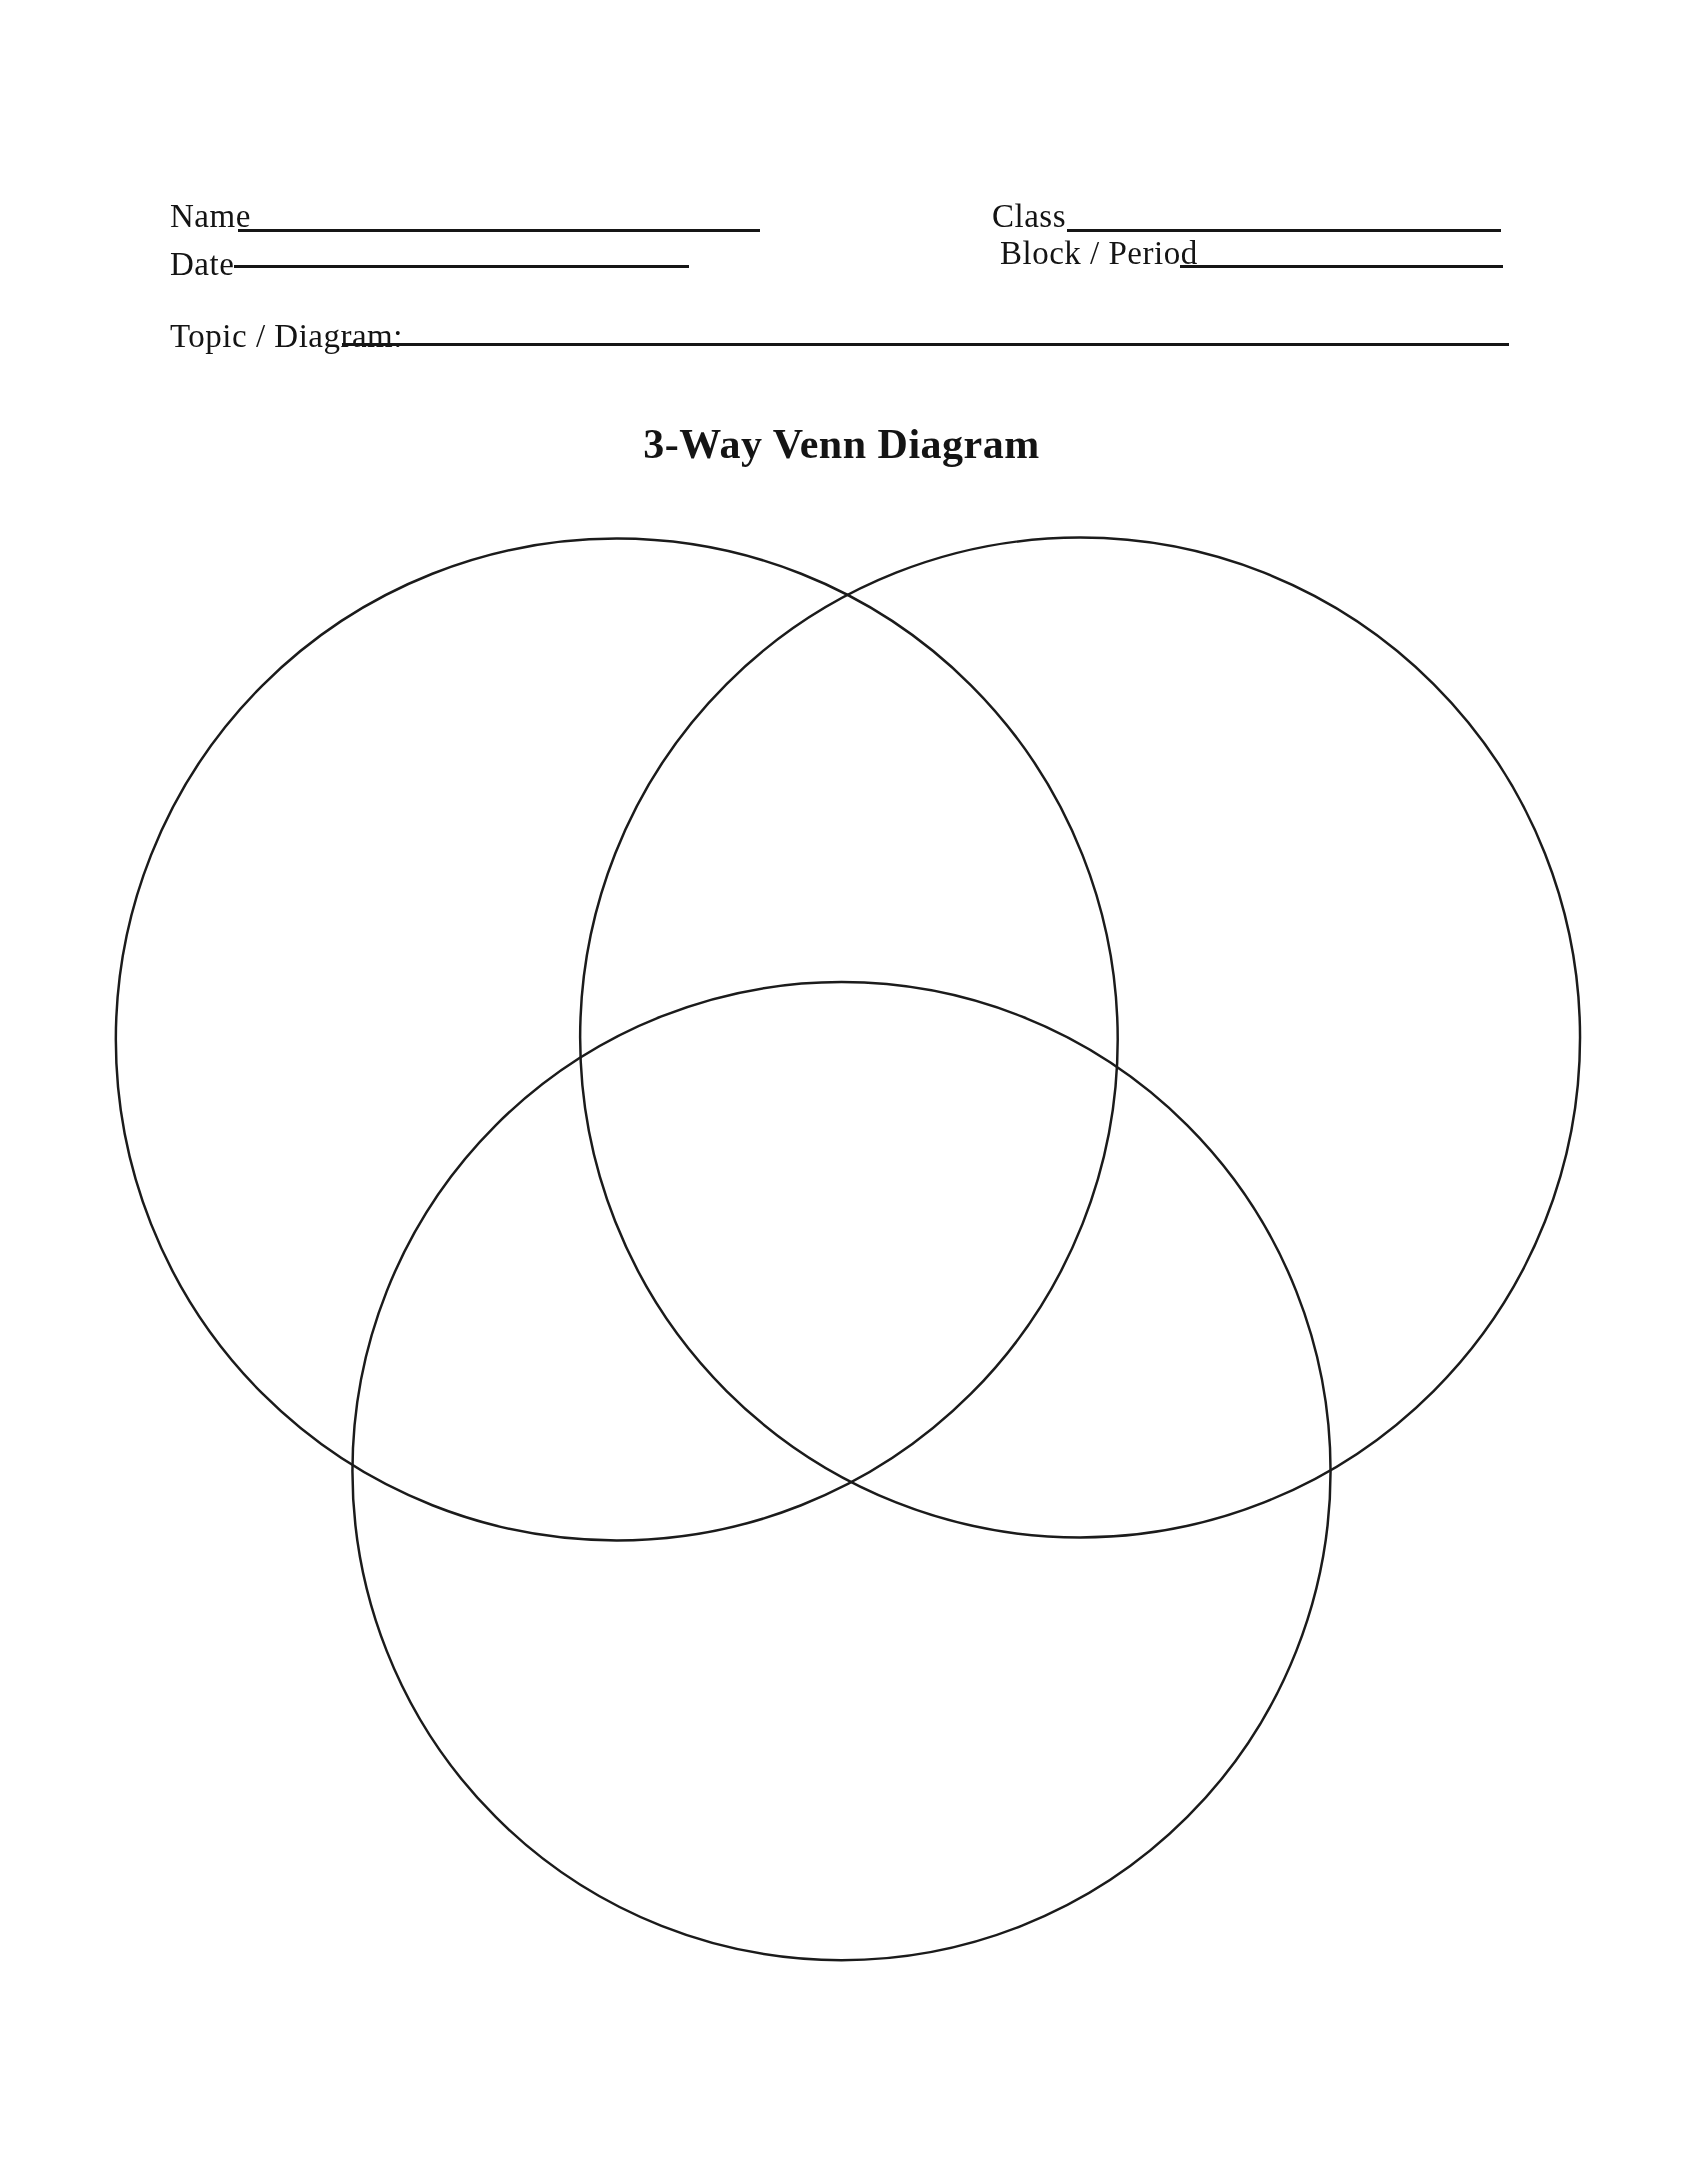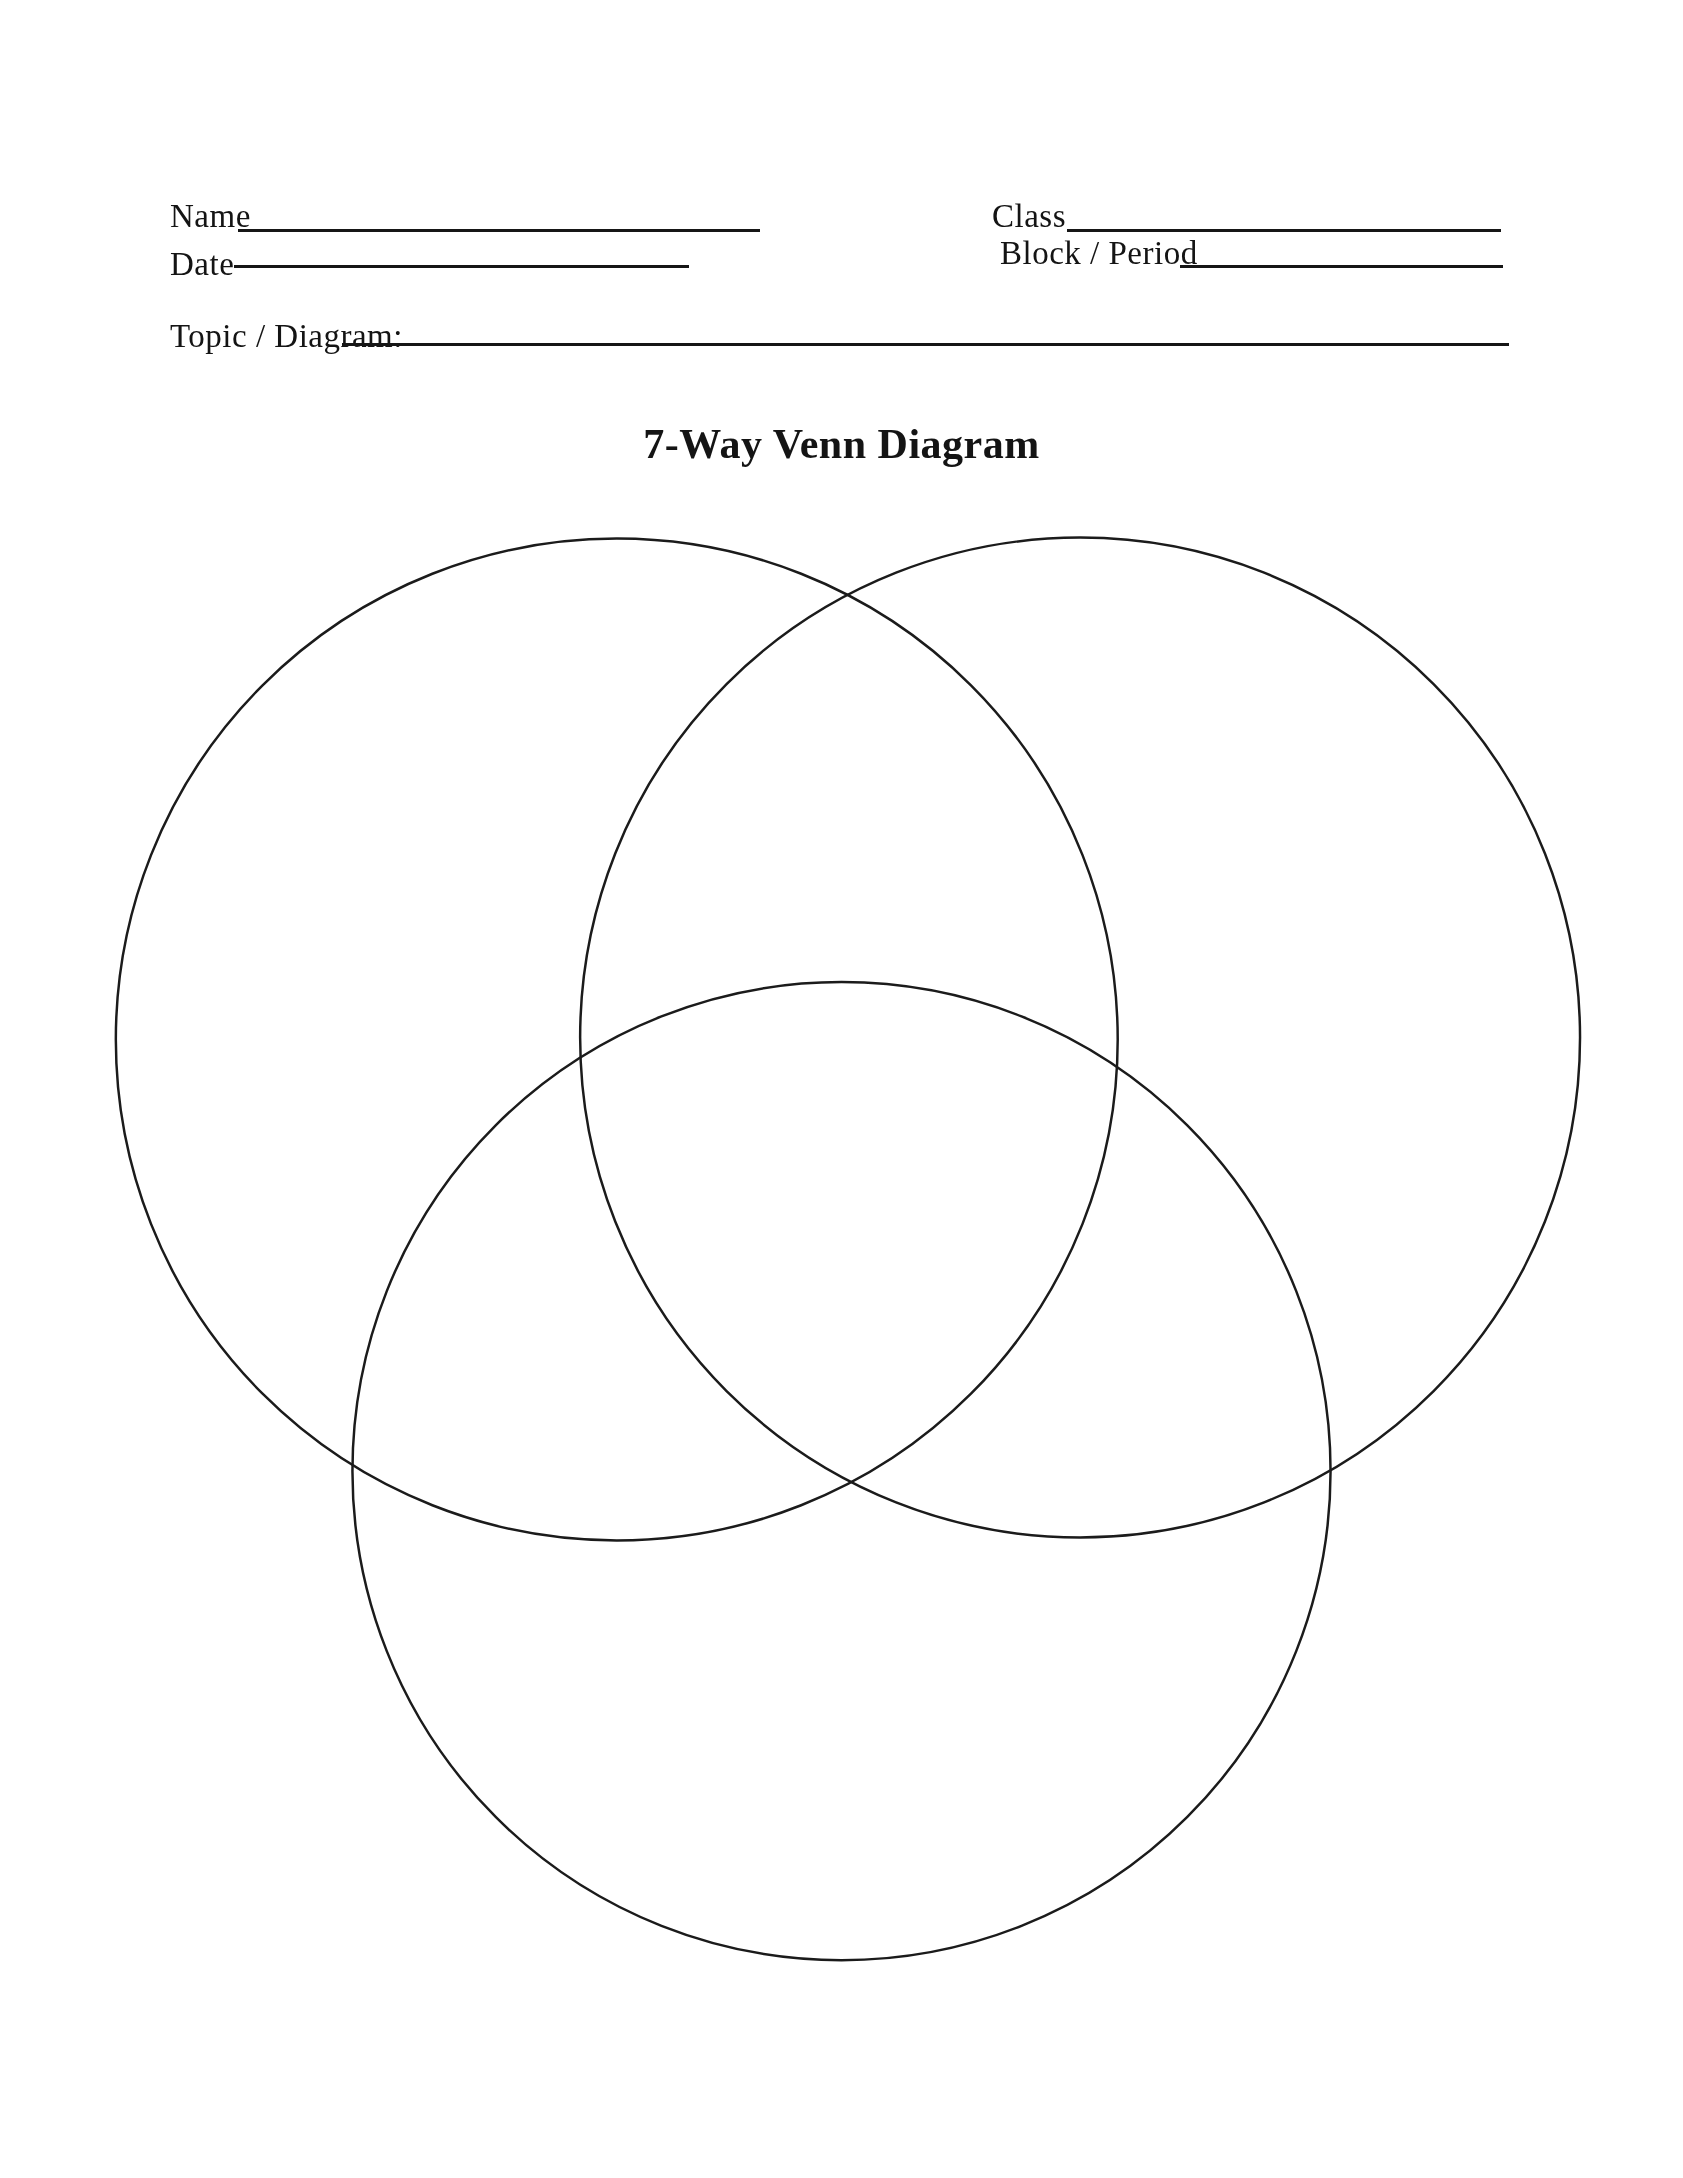--- a/index.html
+++ b/index.html
@@ -72,21 +72,21 @@
 
   <span class="lbl class-label">Class</span>
   <div class="rule class-rule" style="background: rgb(22, 22, 22);"></div>
 
   <span class="lbl block-label">Block / Period</span>
   <div class="rule block-rule" style="background: rgb(22, 22, 22);"></div>
 
   <span class="lbl topic-label">Topic / Diagram:</span>
   <div class="rule topic-rule" style="background: rgb(22, 22, 22);"></div>
 
-  <div class="doc-title">7-Way Venn Diagram</div>
+  <div class="doc-title">3-Way Venn Diagram</div>
 
   <svg class="venn" viewBox="0 0 1700 2200" xmlns="http://www.w3.org/2000/svg">
       <circle cx="623" cy="1050" r="506" fill="none" stroke="#1b1b1b" stroke-width="2.5"></circle>
       <circle cx="1091" cy="1048" r="505" fill="none" stroke="#1b1b1b" stroke-width="2.5"></circle>
       <circle cx="850" cy="1486" r="494" fill="none" stroke="#1b1b1b" stroke-width="2.5"></circle>
     </svg>
 
 </div>
 
 

